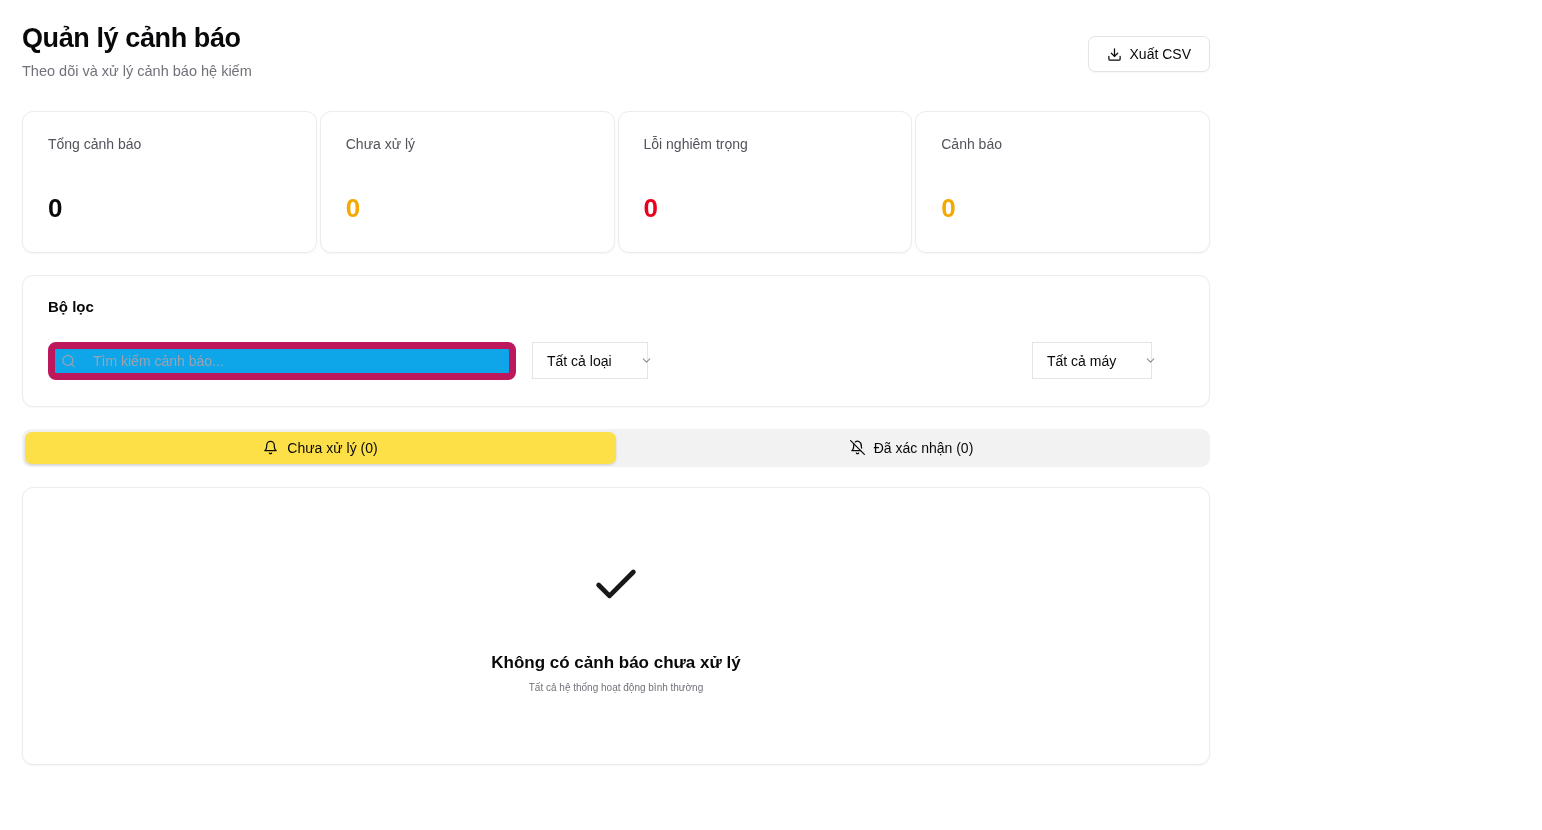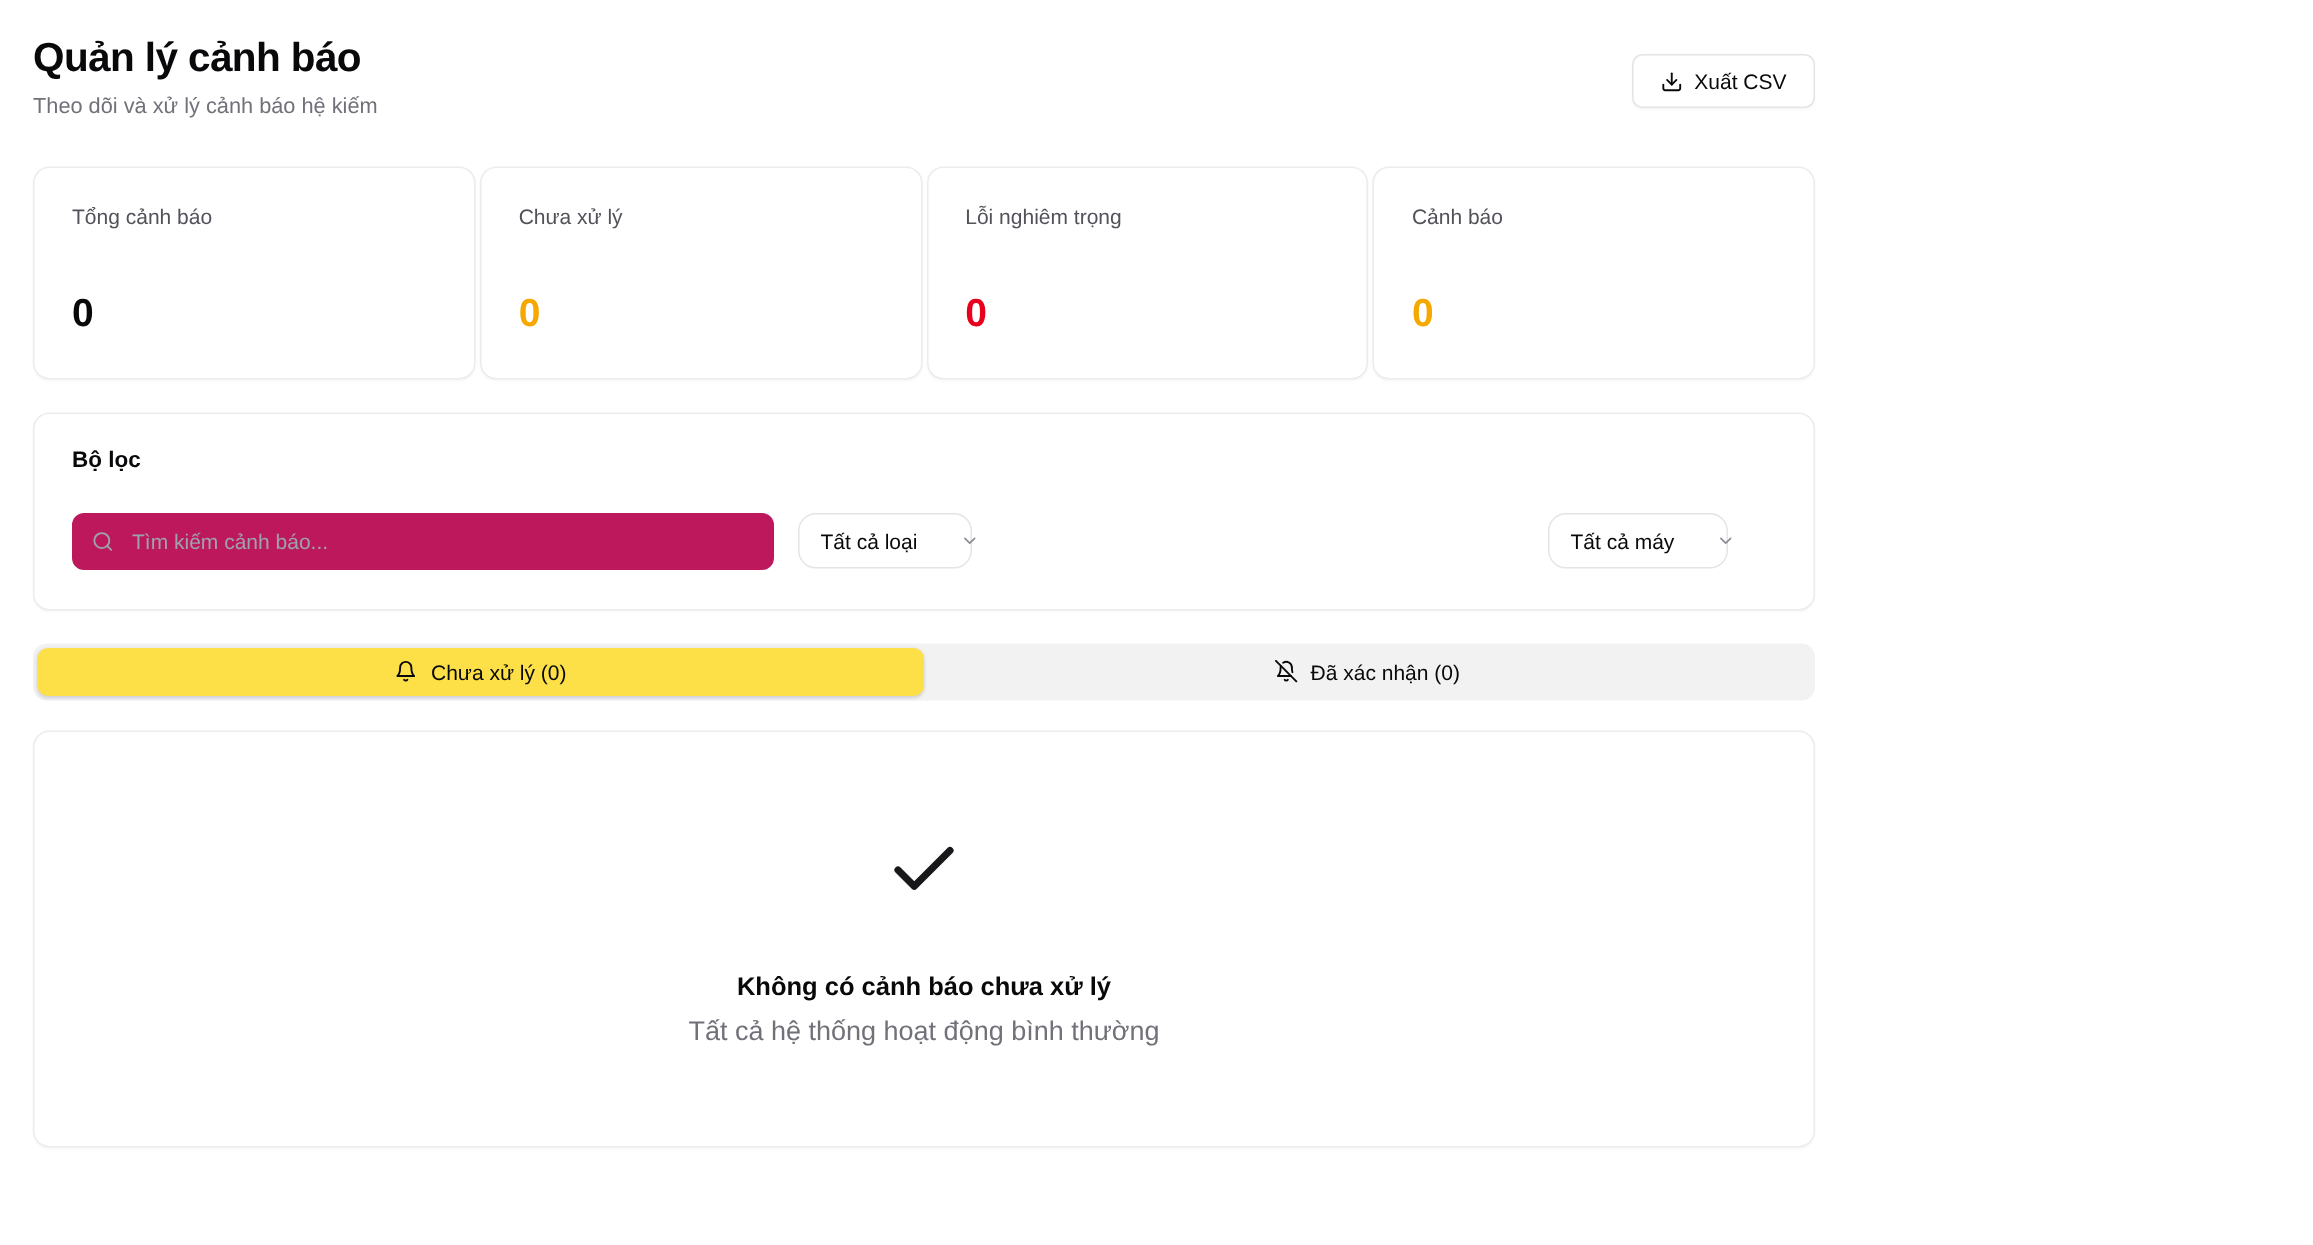--- a/index.html
+++ b/index.html
@@ -57,29 +57,29 @@
     box-shadow: 0 1px 2px rgba(16,24,40,.04);
   }
   .filters-title { font-size: 15px; font-weight: 700; color: #09090b; }
   .filters-row { display: flex; align-items: center; margin-top: 27px; gap: 16px; }
   .search-wrap { position: relative; width: 468px; }
   .search-icon {
     position: absolute; left: 13px; top: 50%; transform: translateY(-50%);
     line-height: 0; color: #9ca3af;
   }
   .search-input {
-    width: 100%; height: 38px; border: 2px solid #be185d; border-radius: 8px;
+    width: 100%; height: 38px; border: 7px solid #be185d; border-radius: 8px;
     padding: 0 12px 0 38px; font-size: 14px; color: #09090b;
-    font-family: "Liberation Sans", sans-serif; background: #be185d; outline: none;
+    font-family: "Liberation Sans", sans-serif; background: #0ea5e9; outline: none;
   }
   .search-input::placeholder { color: #9ca3af; }
   .select-btn {
     display: inline-flex; align-items: center; justify-content: space-between; gap: 28px;
     height: 37px; padding: 0 11px 0 14px;
-    background: #fff; border: 1px solid #e4e4e7; border-radius: 12px;
+    background: #fff; border: 1px solid #e4e4e7; border-radius: 0;
     font-size: 14px; color: #09090b; cursor: pointer; white-space: nowrap;
   }
   .select-type { width: 116px; }
   .select-machine { width: 120px; margin-left: 368px; }
   .chev { color: #8a8a93; line-height: 0; }
 
   
   .tabs {
     margin-top: 22px;
     display: grid; grid-template-columns: 1fr 1fr;
@@ -100,21 +100,21 @@
   
   .content-card {
     margin-top: 20px;
     background: #ffffff; border: 1px solid #ececee; border-radius: 11px;
     height: 278px;
     box-shadow: 0 1px 2px rgba(16,24,40,.04);
     display: flex; flex-direction: column; align-items: center; justify-content: center;
   }
   .empty-check { line-height: 0; color: #18181b; }
   .empty-title { font-size: 17px; font-weight: 600; color: #09090b; margin-top: 42px; }
-  .empty-sub { font-size: 18px; color: #71717a; margin-top: 9px; }
+  .empty-sub { font-size: 10px; color: #71717a; margin-top: 9px; }
 </style>
 </head>
 <body>
 
 <div class="page">
 
   <div class="header">
     <div>
       <div class="page-title">Quản lý cảnh báo</div>
       <div class="page-subtitle">Theo dõi và xử lý cảnh báo hệ kiếm</div>

